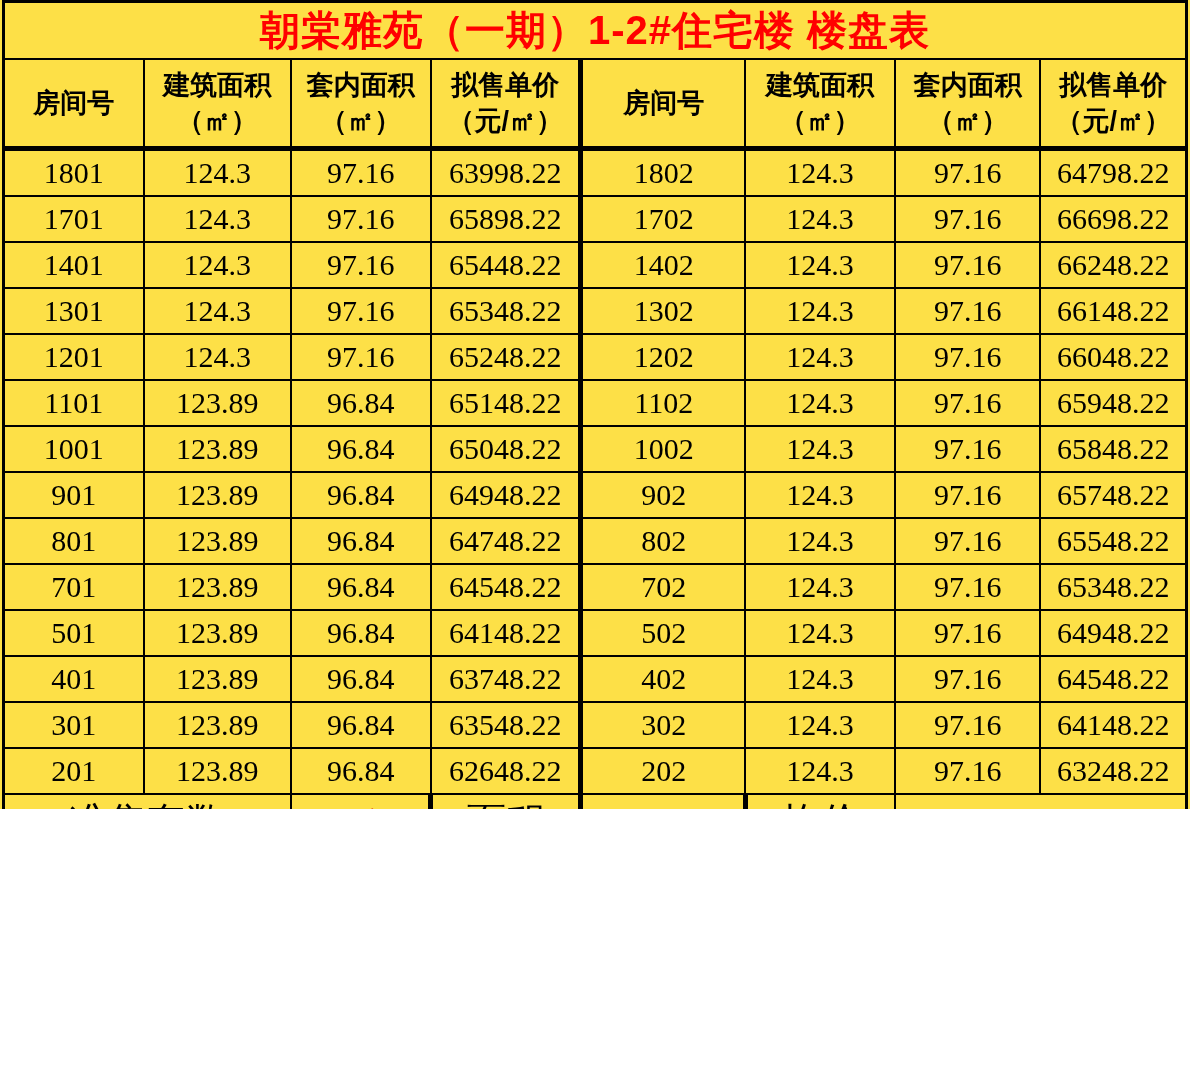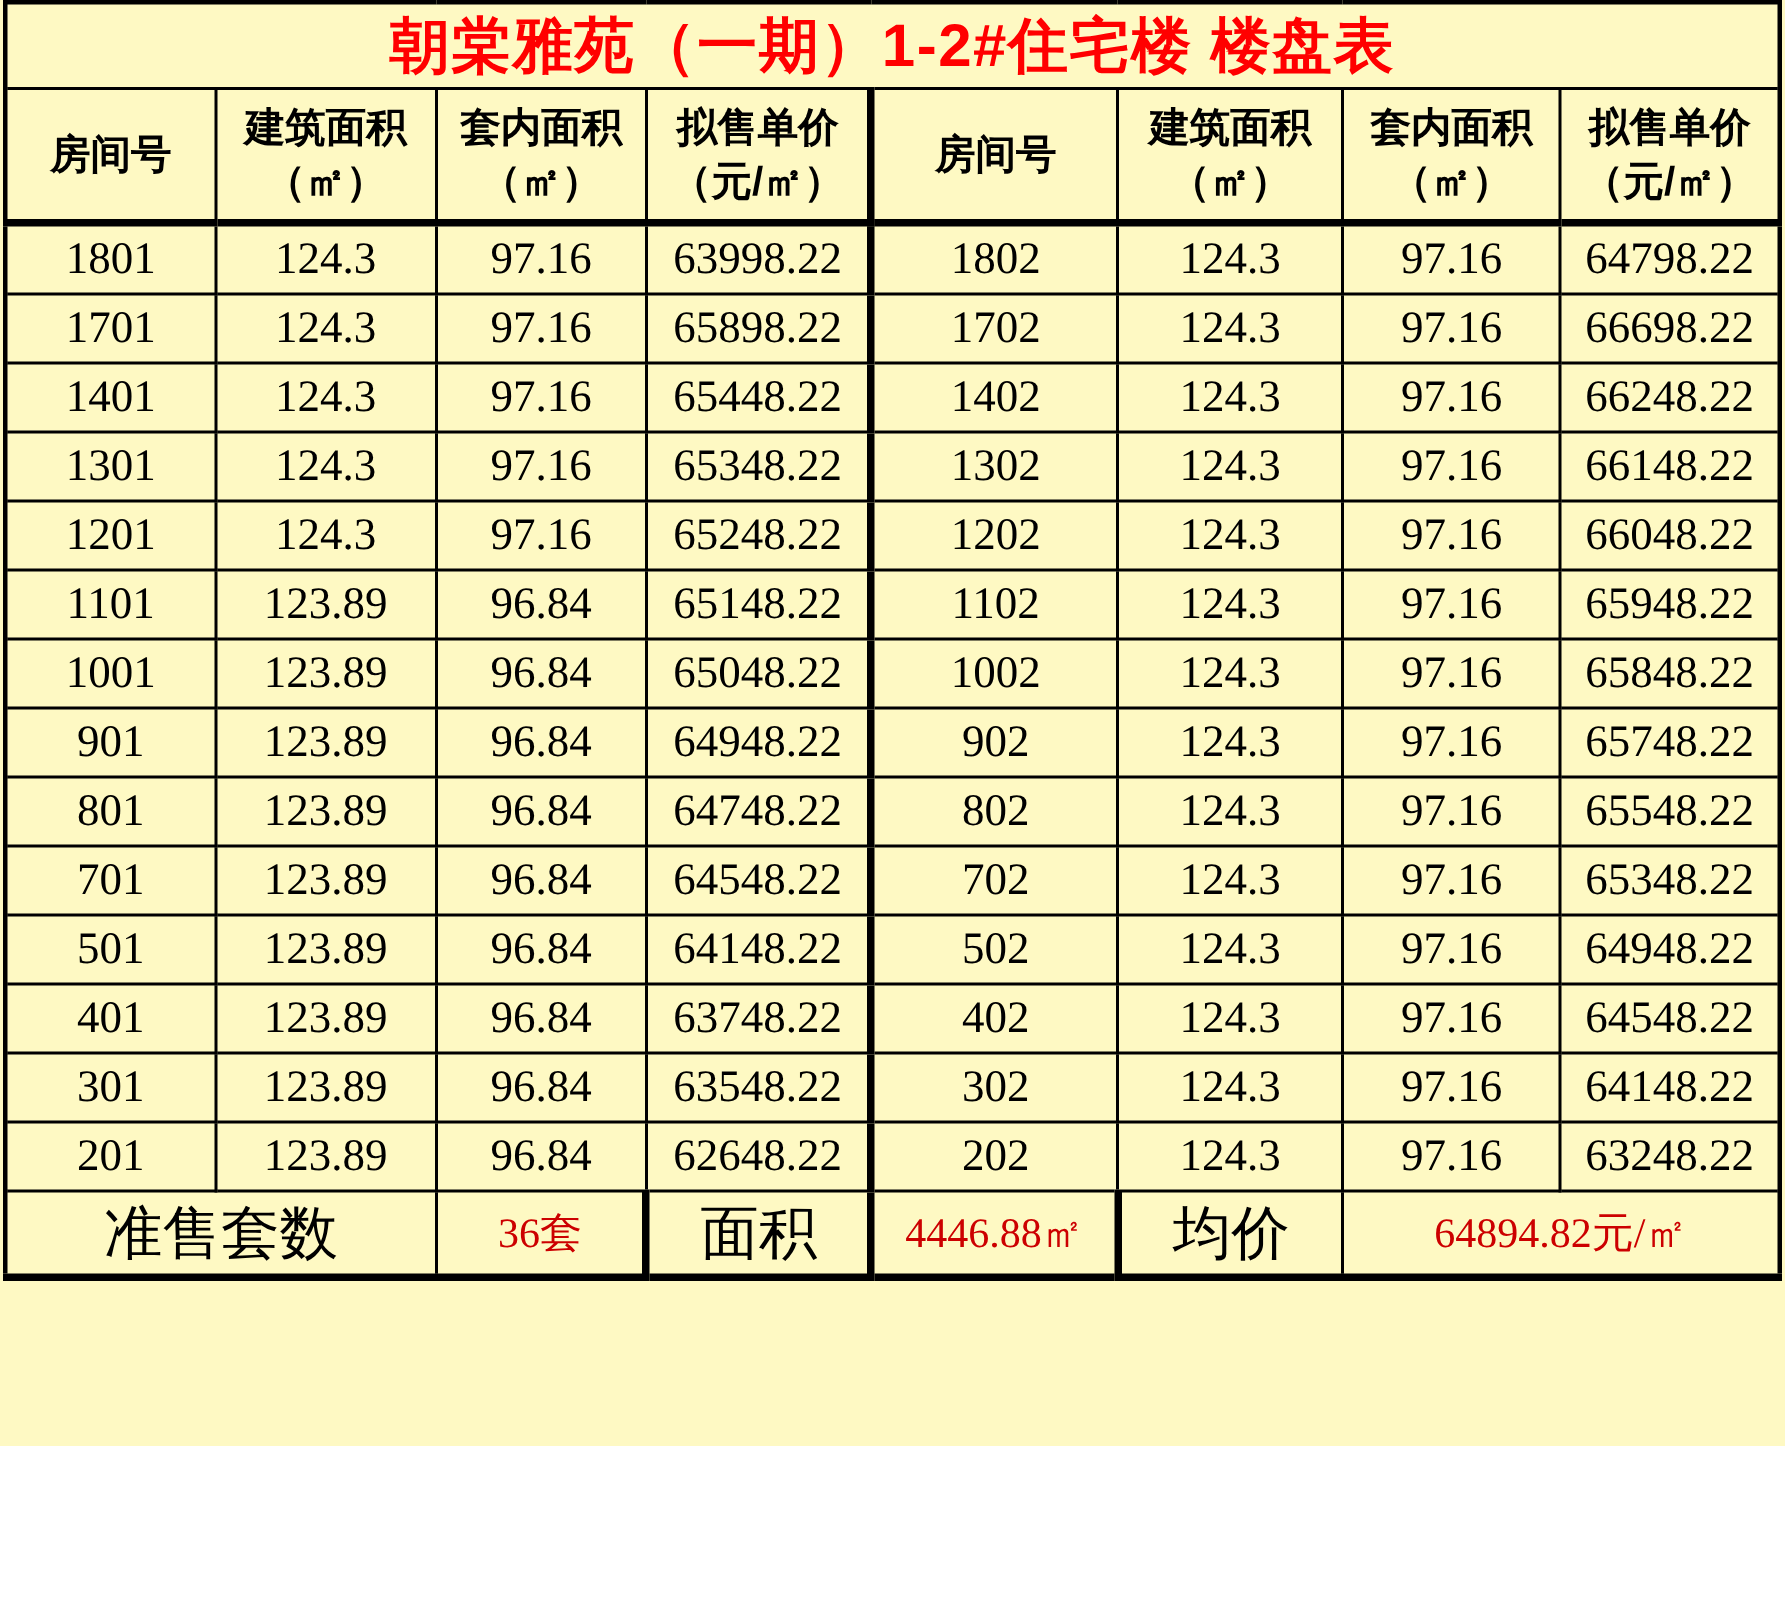--- a/index.html
+++ b/index.html
@@ -2,22 +2,22 @@
 <html><head>
 <meta charset="utf-8">
 <style>
   html, body {
     margin: 0;
     padding: 0;
     background: #ffffff;
   }
   .sheet {
     width: 1190px;
-    height: 964px;
-    background: #fef9c3;
+    height: 809px;
+    background: #fde047;
     box-sizing: border-box;
     overflow: hidden;
   }
   table.price-table {
     width: 1186px;
     margin: 0 2px;
     border-collapse: collapse;
     table-layout: fixed;
     border: 3px solid #000000;
     border-bottom-width: 5px;

